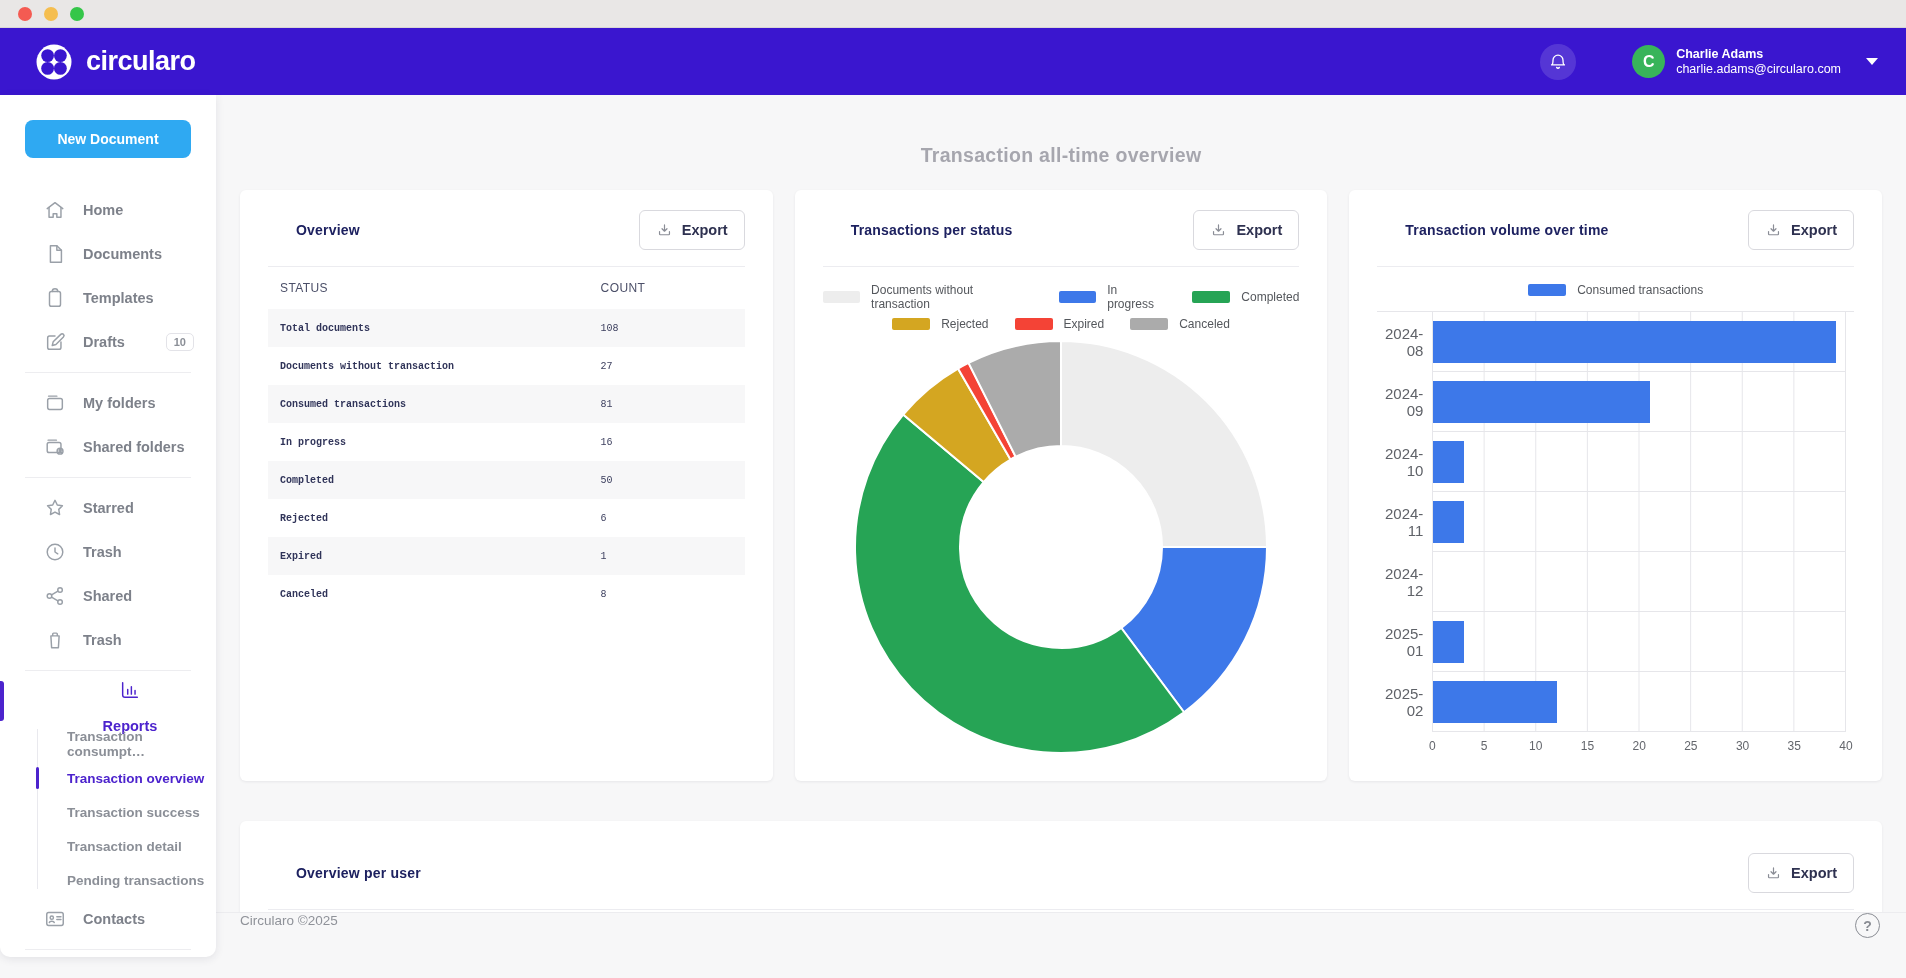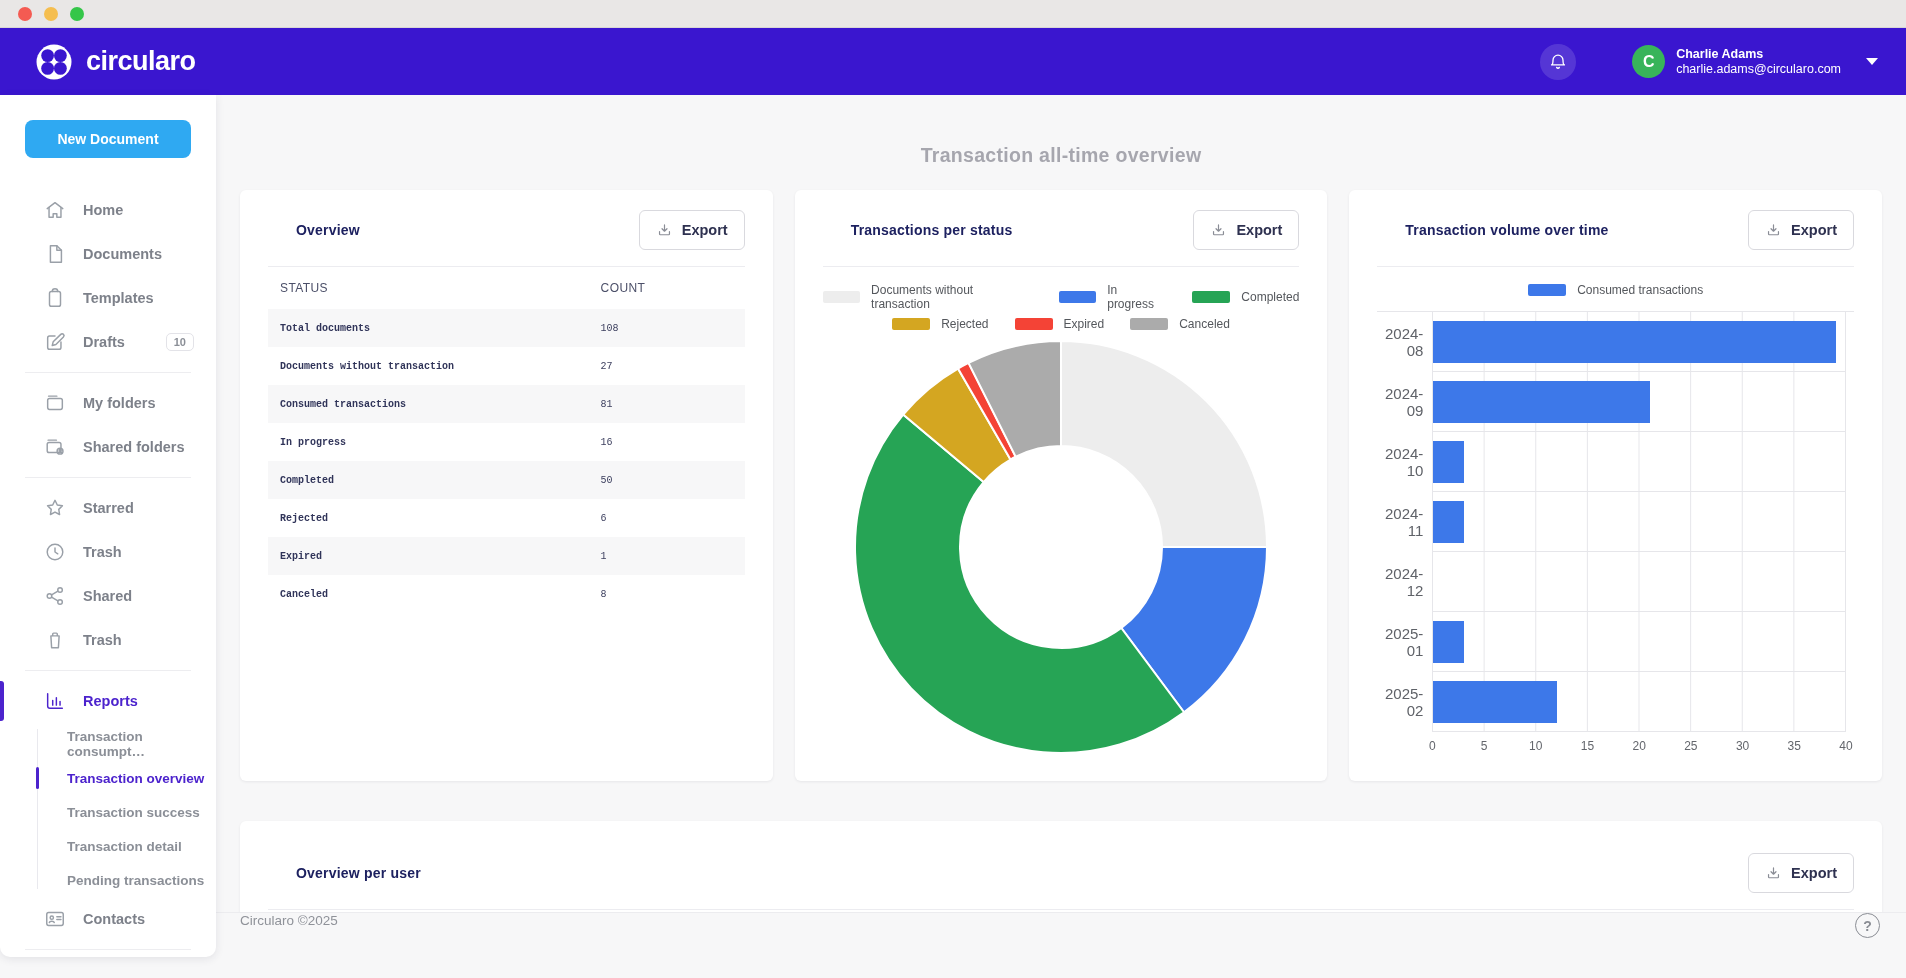--- a/index.html
+++ b/index.html
@@ -28,21 +28,21 @@
 
   
   .sidebar { width:216px; min-width:216px; background:#fff; height:862px; border-radius:0 0 10px 10px; box-shadow:0 2px 8px rgba(40,40,70,.10); position:relative; z-index:2; }
   .new-doc { display:block; margin:25px 0 0 25px; width:166px; height:38px; background:#2fa9f2; color:#fff; border:none; border-radius:8px; font-family:inherit; font-size:14px; font-weight:bold; cursor:pointer; }
   .nav { margin-top:30px; }
   .nav2 { margin-top:0; }
   .nav-item { height:44px; display:flex; align-items:center; padding-left:44px; gap:17px; font-size:14.5px; font-weight:bold; color:#7d818a; cursor:pointer; position:relative; }
   .nav-item .ic { width:22px; height:22px; display:flex; }
   .badge { margin-left:auto; margin-right:22px; border:1px solid #e3e3e8; border-radius:5px; font-size:11px; font-weight:bold; color:#8b8f97; padding:2px 7px; }
   .sep { height:1px; background:#ededf0; margin:8px 25px; }
-  .nav-item.active-root { color:#4c23cd; }
+  .nav-item.active-root { color:#4c23cd;flex-direction:column; }
   .nav-item.active-root::before { content:""; position:absolute; left:0; top:2px; width:4px; height:40px; background:#4c23cd; border-radius:0 3px 3px 0; }
   .subnav { position:relative; margin-top:4px; }
   .subnav::before { content:""; position:absolute; left:37px; top:2px; bottom:8px; width:1px; background:#e9e9ee; }
   .sub-item { height:34px; display:flex; align-items:center; padding-left:67px; font-size:13.5px; font-weight:bold; color:#8b8f97; cursor:pointer; position:relative; }
   .sub-item.active { color:#4c23cd; }
   .sub-item.active::before { content:""; position:absolute; left:36px; top:6px; width:3px; height:22px; background:#4c23cd; border-radius:2px; }
 
   
   .main { flex:1; display:flex; flex-direction:column; }
   .content { height:817px; overflow:hidden; padding:0 24px; }

